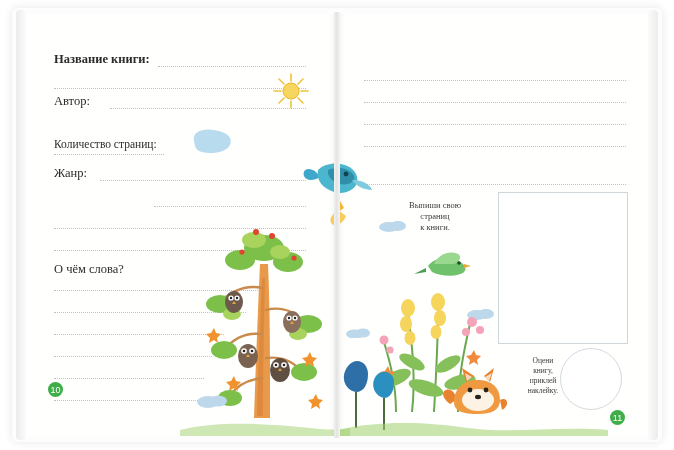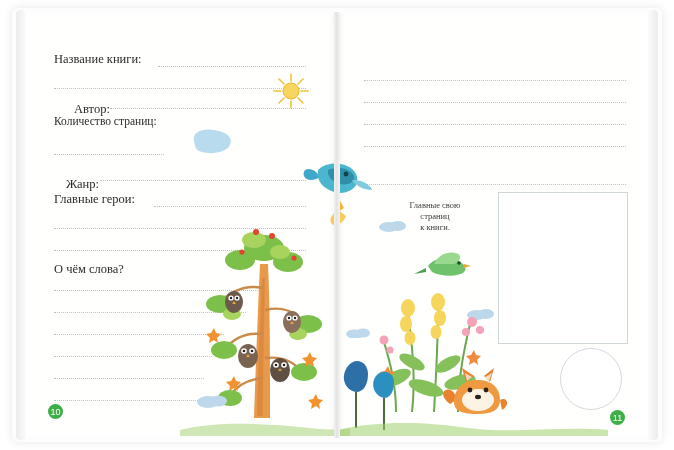--- a/index.html
+++ b/index.html
@@ -78,72 +78,77 @@
 <body>
 
 <div class="spread">
 
   <div class="book-shadow"></div>
   <div class="edge edge-l"></div>
   <div class="edge edge-r"></div>
 
   <div class="page page-left">
 
-    <div class="label big" style="left:28px;top:38px;">Название книги:</div>
+    <div class="label big" style="left:28px;top:38px;font-weight:bold;">Название книги:</div>
     <div class="rule" style="left:132px;top:52px;width:148px;"></div>
     <div class="rule" style="left:28px;top:74px;width:252px;"></div>
 
-    <div class="label big" style="left:28px;top:88px;margin-left:20px;">Автор:</div>
+    <div class="label big" style="left:28px;top:80px;">Автор:</div>
     <div class="rule" style="left:84px;top:94px;width:196px;"></div>
 
-    <div class="label" style="left:28px;top:101px;">Количество страниц:</div>
+    <div class="label" style="left:28px;top:124px;">Количество страниц:</div>
     <div class="rule" style="left:28px;top:140px;width:110px;"></div>
 
     <svg class="art" style="left:162px;top:113px;" width="46" height="28" viewBox="0 0 46 28">
       <path d="M6 14 C4 4 16 1 26 3 C40 5 45 11 42 18 C39 25 24 28 14 25 C7 23 7 19 6 14 Z" fill="#b9dbee"></path>
     </svg>
 
 
-    <div class="label big" style="left:40px;top:152px;margin-top:11px;">Жанр:</div>
+    <div class="label big" style="left:28px;top:152px;">Жанр:</div>
     <div class="rule" style="left:74px;top:166px;width:206px;"></div>
 
-    <div class="label big" style="left:28px;top:178px;">Главные герои:</div>
     <div class="rule" style="left:128px;top:192px;width:152px;"></div>
     <div class="rule" style="left:28px;top:214px;width:252px;"></div>
     <div class="rule" style="left:28px;top:236px;width:252px;"></div>
 
     <div class="label big" style="left:28px;top:248px;">О чём слова?</div>
     <div class="rule" style="left:28px;top:276px;width:210px;"></div>
     <div class="rule" style="left:28px;top:298px;width:192px;"></div>
     <div class="rule" style="left:28px;top:320px;width:170px;"></div>
     <div class="rule" style="left:28px;top:342px;width:158px;"></div>
     <div class="rule" style="left:28px;top:364px;width:150px;"></div>
     <div class="rule" style="left:28px;top:386px;width:150px;"></div>
 
-    <div class="pagenum" style="left:22px;top:390px;text-align:right;">10</div>
+    <div class="pagenum" style="left:22px;top:368px;text-align:right;">10</div>
   </div>
 
   <div class="page page-right">
 
     <div class="rule" style="left:26px;top:66px;width:262px;"></div>
     <div class="rule" style="left:26px;top:88px;width:262px;"></div>
     <div class="rule" style="left:26px;top:110px;width:262px;"></div>
     <div class="rule" style="left:26px;top:132px;width:262px;"></div>
 
     <div class="rule" style="left:26px;top:170px;width:262px;"></div>
 
     <div class="caption" style="left:52px;top:186px;width:90px;">
-      <div>Главные свою</div>
+      <div>Выпиши свою</div>
       <div>страниц</div>
       <div>к книги.</div>
     </div>
 
     <div class="drawbox" style="left:160px;top:178px;width:128px;height:150px;"></div>
 
     <div class="stickercircle" style="left:222px;top:334px;width:60px;height:60px;"></div>
+    <div class="caption" style="left:178px;top:342px;width:54px;line-height:10px;font-size:7.5px;">
+      <div>Оцени</div>
+      <div>книгу,</div>
+      <div>приклей</div>
+      <div>наклейку.</div>
+    </div>
 
     <div class="pagenum" style="left:272px;top:396px;">11</div>
   </div>
 
   <svg class="art" style="left:272px;top:72px;" width="38" height="38" viewBox="0 0 38 38">
     <g stroke="#f0c23c" stroke-width="1.6" stroke-linecap="round">
       <line x1="19" y1="2" x2="19" y2="9"></line>
         <line x1="19" y1="29" x2="19" y2="36"></line>
       <line x1="2" y1="19" x2="9" y2="19"></line>
         <line x1="29" y1="19" x2="36" y2="19"></line>

